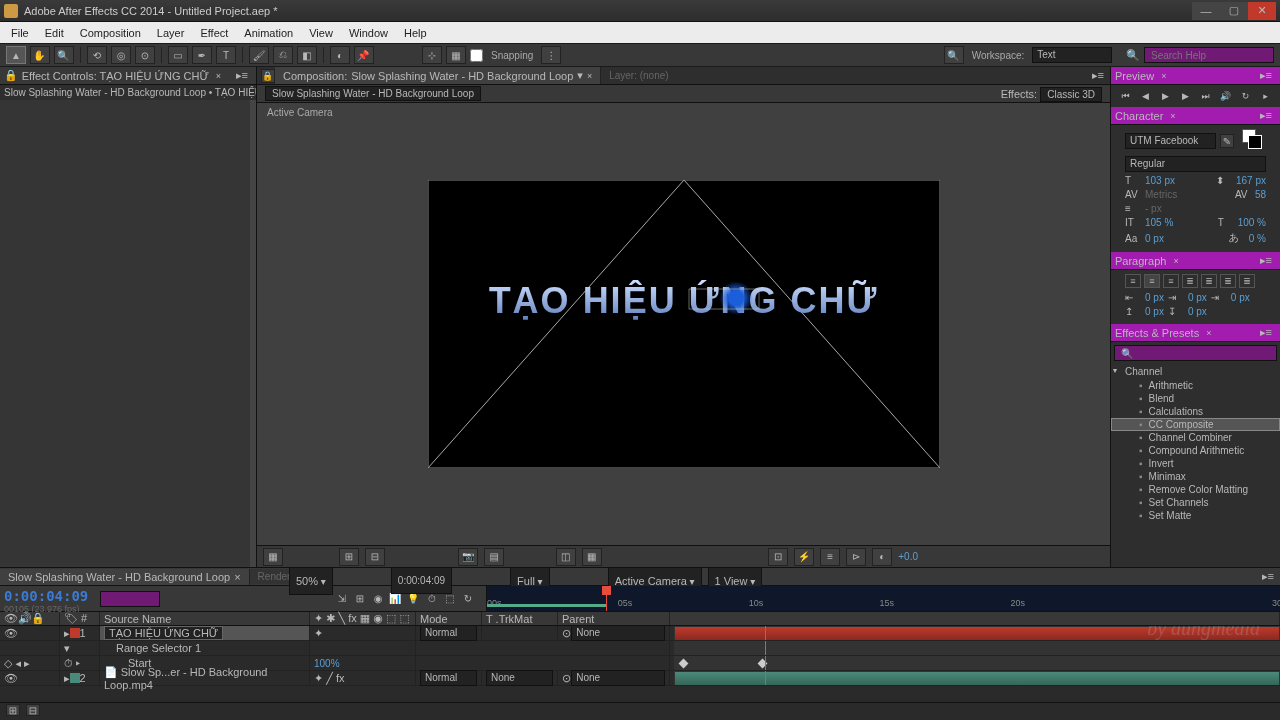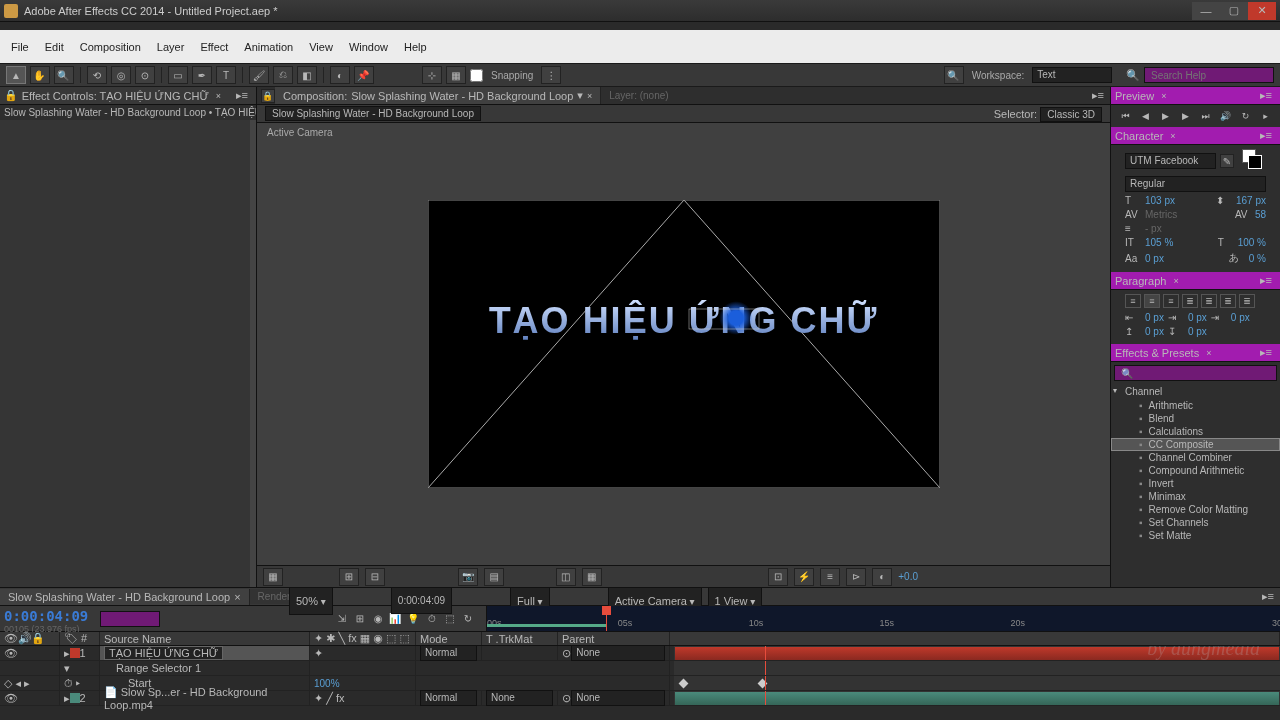--- a/index.html
+++ b/index.html
@@ -3,21 +3,21 @@
 <meta charset="utf-8">
 <style>
 * { margin: 0; padding: 0; box-sizing: border-box; font-family: Tahoma, Arial, sans-serif; font-size: 11px; color: #b8b8b8; }
 body { background: #2a2a2a; width: 1280px; height: 720px; overflow: hidden; }
 .titlebar { height: 22px; background: linear-gradient(#3a3a3a, #2d2d2d); border-bottom: 1px solid #111; display: flex; align-items: center; padding: 0 4px; }
 .titlebar .icon { width: 14px; height: 14px; background: #c94; margin-right: 6px; border-radius: 2px; }
 .titlebar .title { flex: 1; color: #ccc; font-size: 11px; }
 .winbtns { display: flex; gap: 0; }
 .winbtn { width: 28px; height: 18px; background: #444; display: flex; align-items: center; justify-content: center; cursor: pointer; }
 .winbtn.close { background: #c0392b; }
-.menubar { height: 33px; background: #ececec; display: flex; align-items: center; padding: 0 4px; color: #000; gap: 2px; margin-top: 8px; }
+.menubar { height: 21px; background: #ececec; display: flex; align-items: center; padding: 0 4px; color: #000; gap: 2px; }
 .menubar span { color: #222; padding: 2px 7px; cursor: pointer; font-size: 11px; }
 .toolbar { height: 24px; background: #383838; border-top: 1px solid #1a1a1a; border-bottom: 1px solid #1a1a1a; display: flex; align-items: center; padding: 0 6px; gap: 4px; }
 .tbtn { width: 20px; height: 18px; background: #404040; border: 1px solid #222; display: flex; align-items: center; justify-content: center; cursor: pointer; font-size: 10px; }
 .tbtn.active { background: #555; border-color: #777; }
 .tsep { width: 1px; height: 16px; background: #222; margin: 0 2px; }
 .tlabel { font-size: 10px; color: #aaa; margin: 0 4px; }
 .searchbox { background: #701a75; border: 1px solid #111; padding: 2px 6px; width: 130px; height: 16px; font-size: 10px; }
 .main { display: flex; height: 500px; }
 .left { width: 257px; background: #2e2e2e; border-right: 1px solid #111; display: flex; flex-direction: column; }
 .center { flex: 1; background: #3a3a3a; display: flex; flex-direction: column; position: relative; }
@@ -162,21 +162,21 @@
         <span>Slow Splashing Water - HD Background Loop</span>
         <span>▾</span>
         <span class="x">×</span>
       </div>
       <div class="layer-tab-dim">Layer: (none)</div>
       <span class="arrow-r" style="margin-left:auto;padding:0 6px">▸≡</span>
     </div>
     <div class="comp-crumb">
       <div class="crumbbox">Slow Splashing Water - HD Background Loop</div>
       <div>
-        <span>Selector:</span>
+        <span>Effects:</span>
         <span class="crumbbox">Classic 3D</span>
       </div>
     </div>
     <div class="viewport">
       <div class="active-camera-lbl">Active Camera</div>
       <div class="canvas">
         <svg class="camera-lines" viewBox="0 0 512 288">
           <polyline points="0,288 256,0 512,288" stroke="#aaa" stroke-width="1" fill="none"></polyline>
           <rect x="0" y="0" width="512" height="288" stroke="#888" stroke-width="1" fill="none"></rect>
         </svg>

